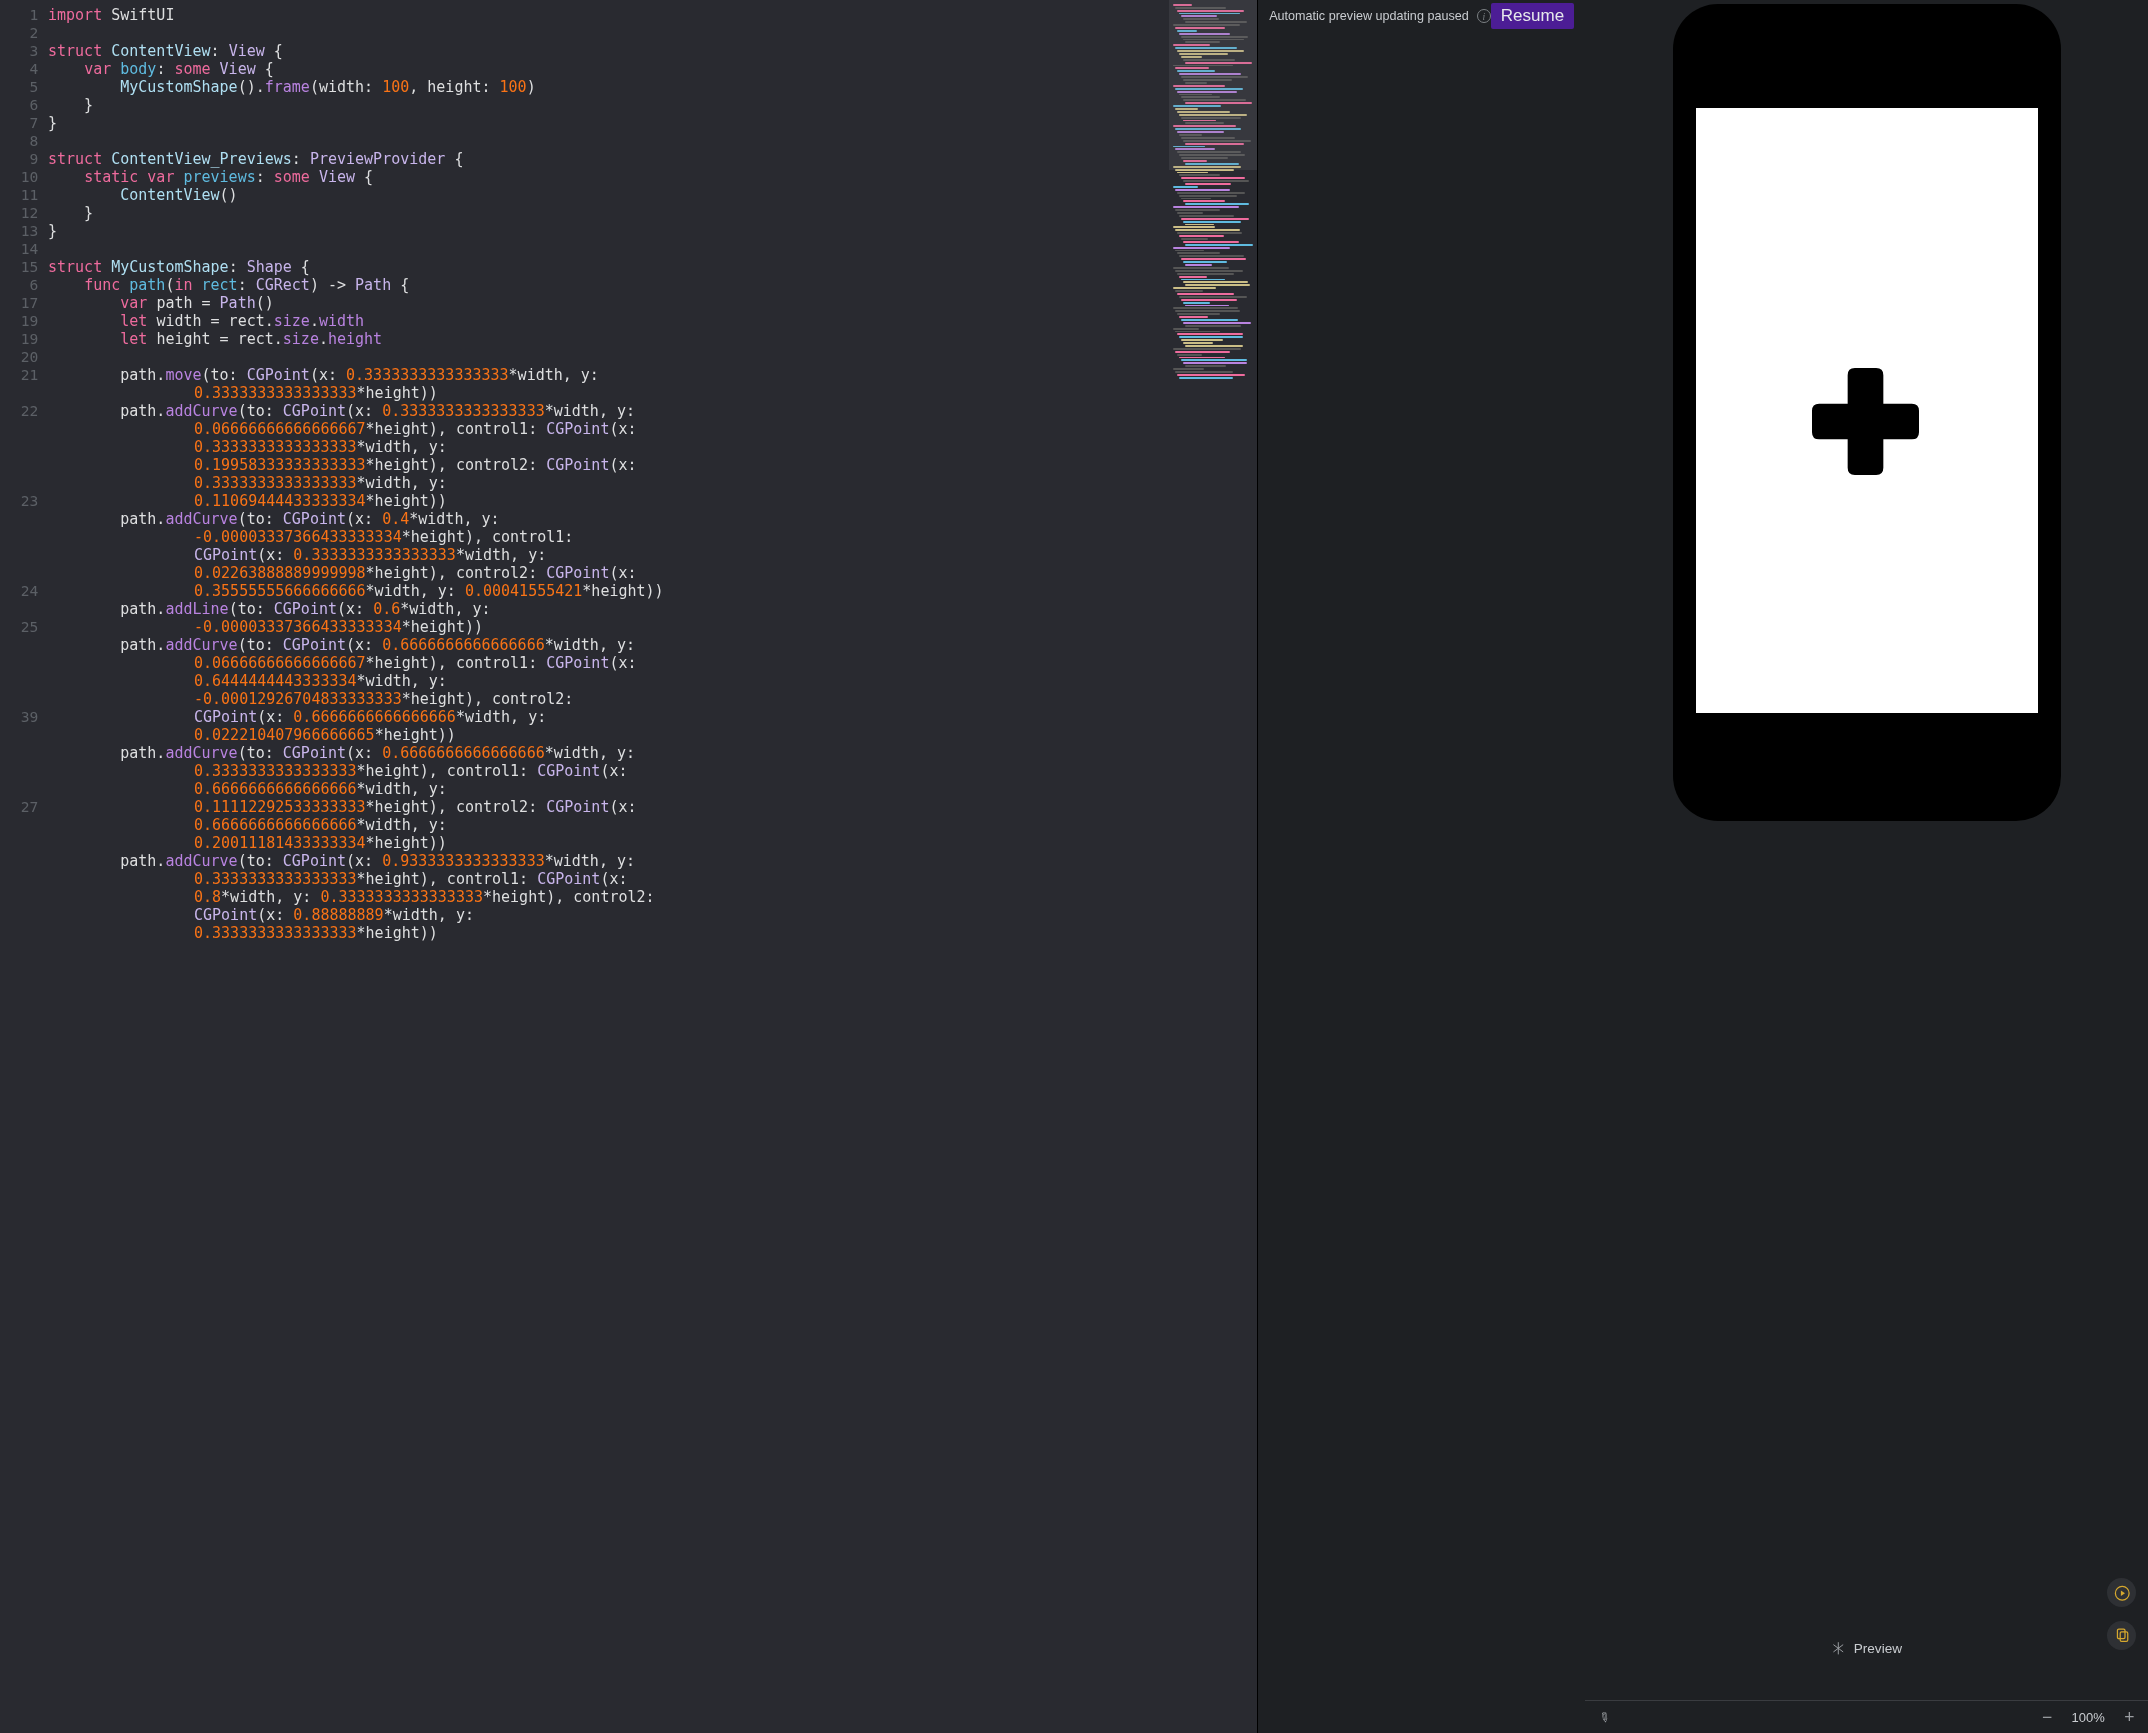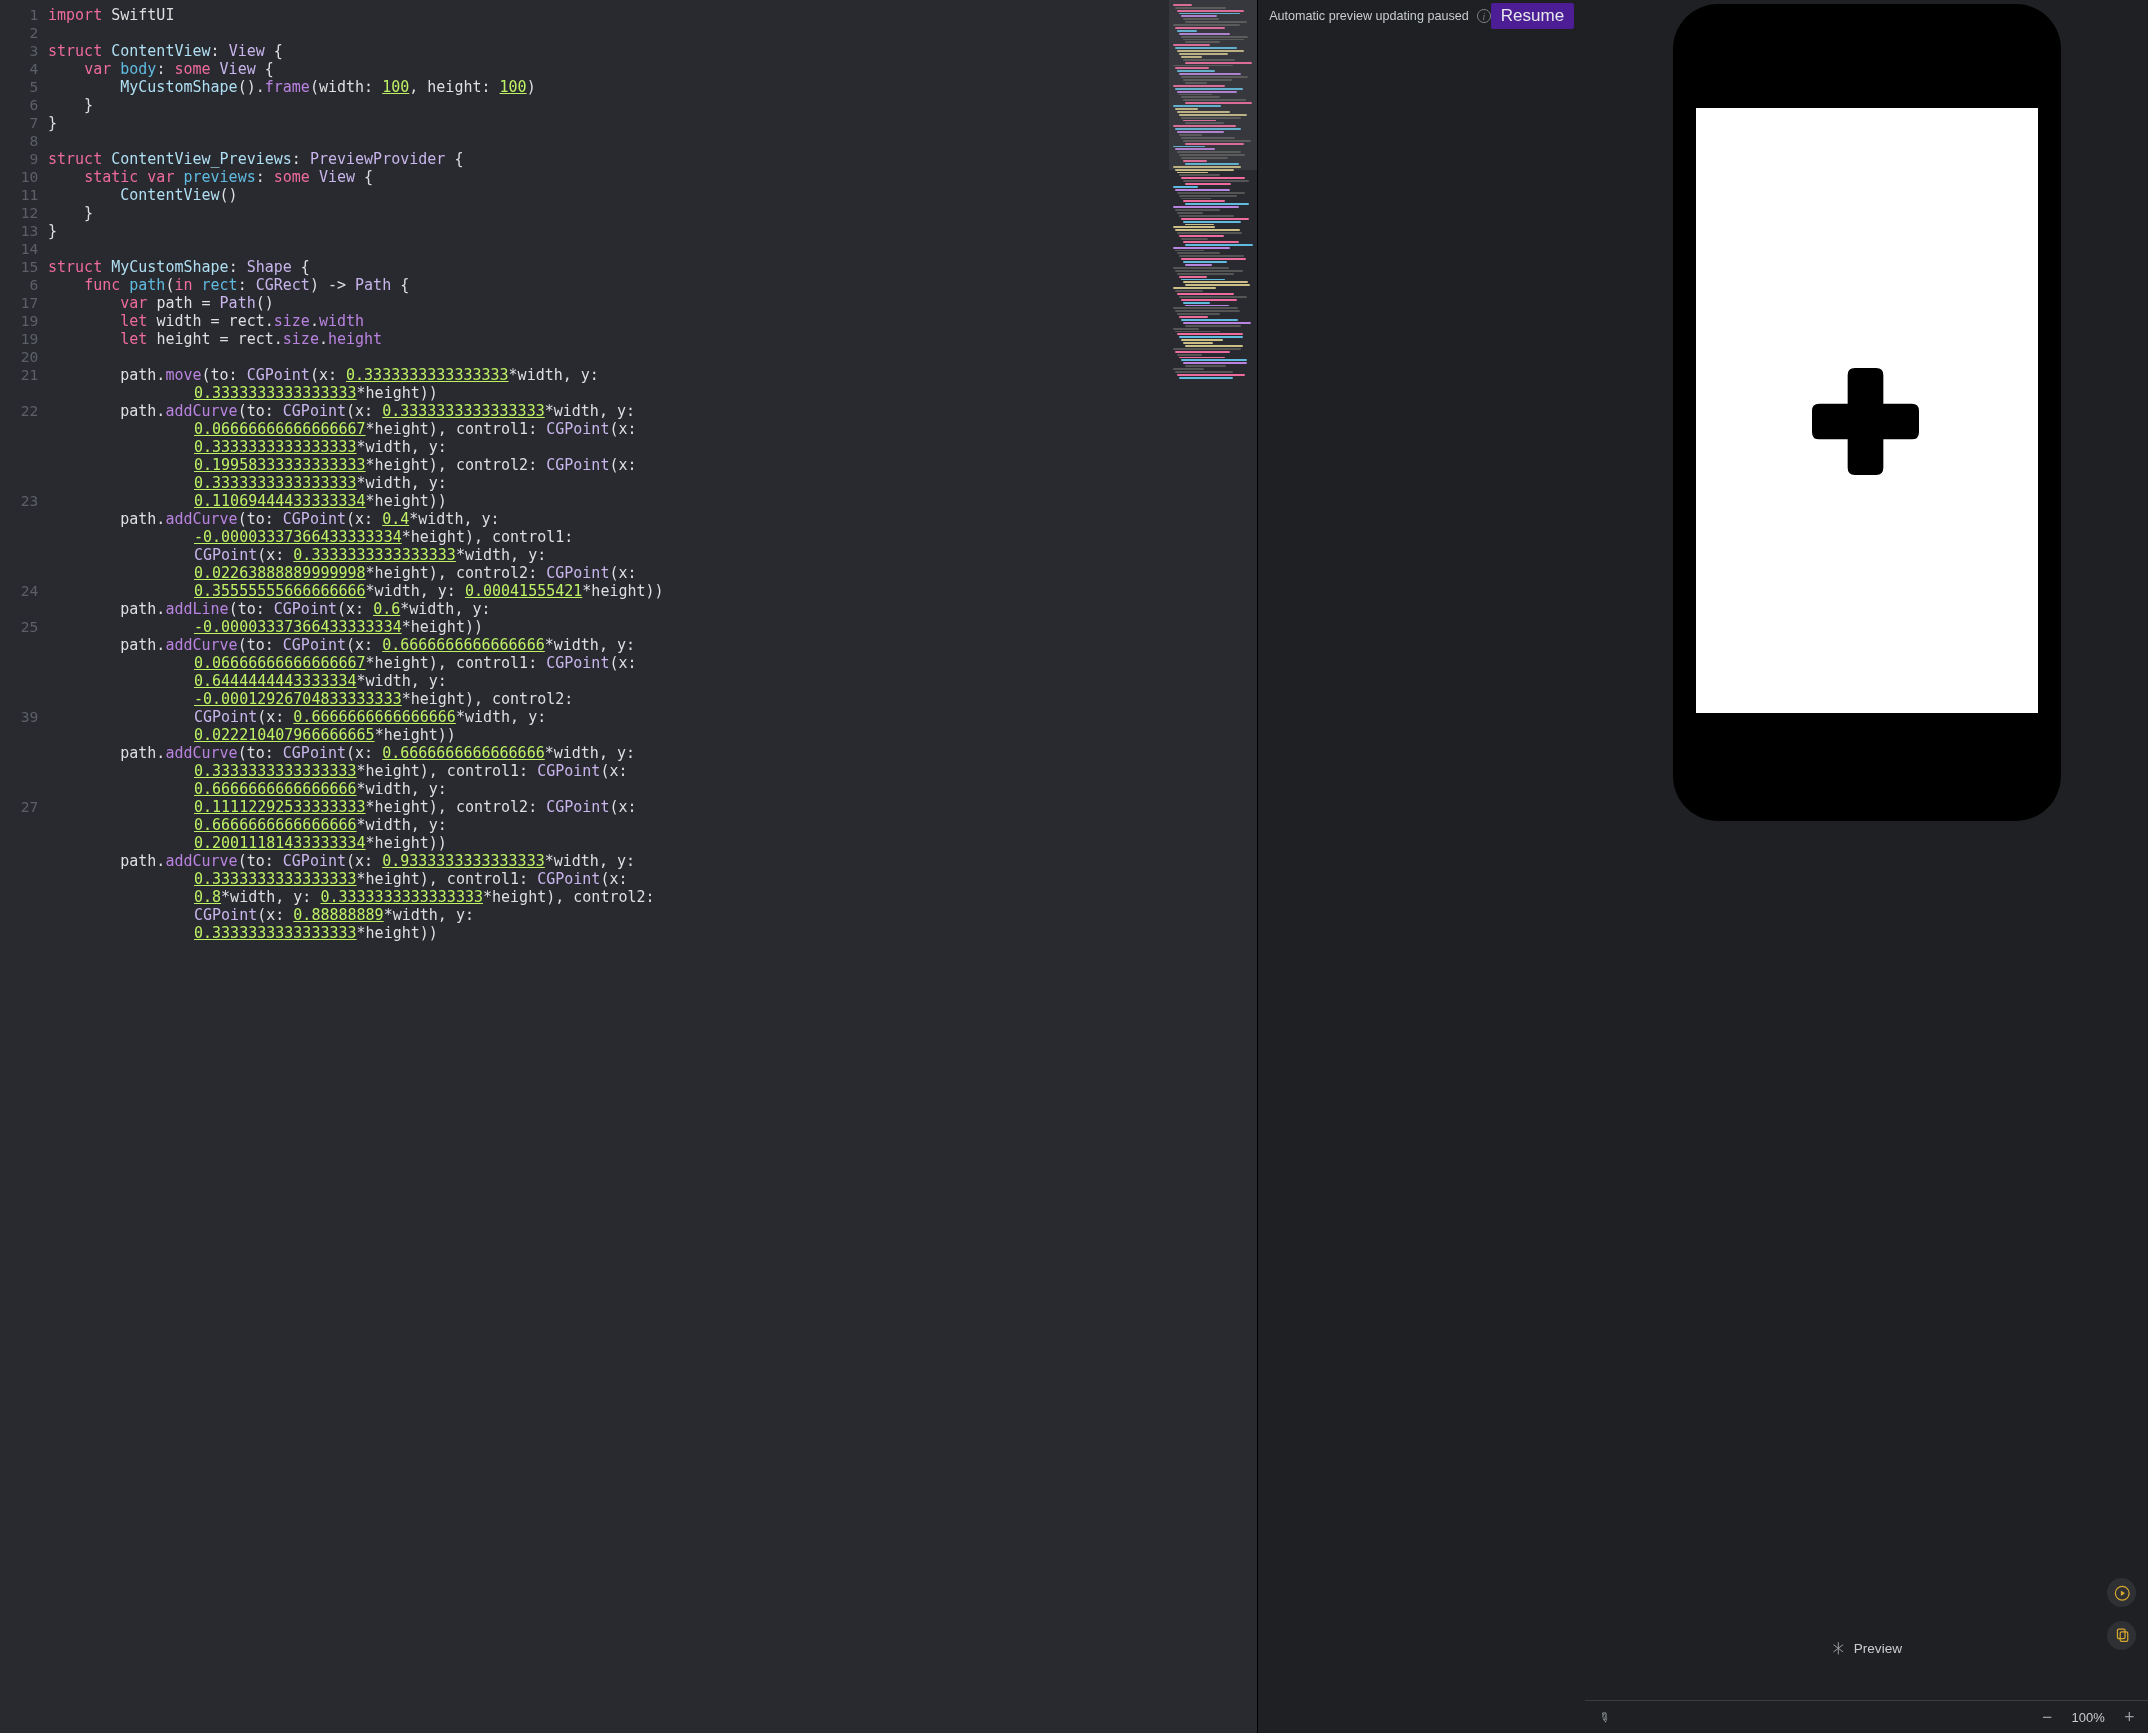--- a/index.html
+++ b/index.html
@@ -13,21 +13,21 @@
   .code { flex:1; padding:5.8px 0 0 0; font-size:15px; line-height:18px; white-space:pre; overflow:hidden; }
   .code .line { height:18px; }
   .code .cont { padding-left:146px; }
 
   
   .kw   { color:#ee6b9d; }  
   .type { color:#afdff2; }  
   .prot { color:#c8b5eb; }  
   .decl { color:#5fbbe0; }  
   .mem  { color:#b983e0; }  
-  .num  { color:#bef264;text-decoration:underline; }  
+  .num  { color:#f97316; }  
   .op   { color:#dedfe0; }
   .id   { color:#dedfe0; }
 
   
   .minimap { flex:0 0 82px; background:#292a30; position:relative; padding:3.9px 3.9px; }
   .minimap .ml { height:1.9px; margin-bottom:1px; border-radius:1px; }
   .mm1{background:#ee6b9d;} .mm2{background:#5fbbe0;} .mm3{background:#b983e0;} .mm4{background:#cbbe86;} .mm5{background:#555;}
   .viewport { position:absolute; top:0; left:0; right:0; height:170px; background:rgba(120,120,130,0.18); }
 
   

